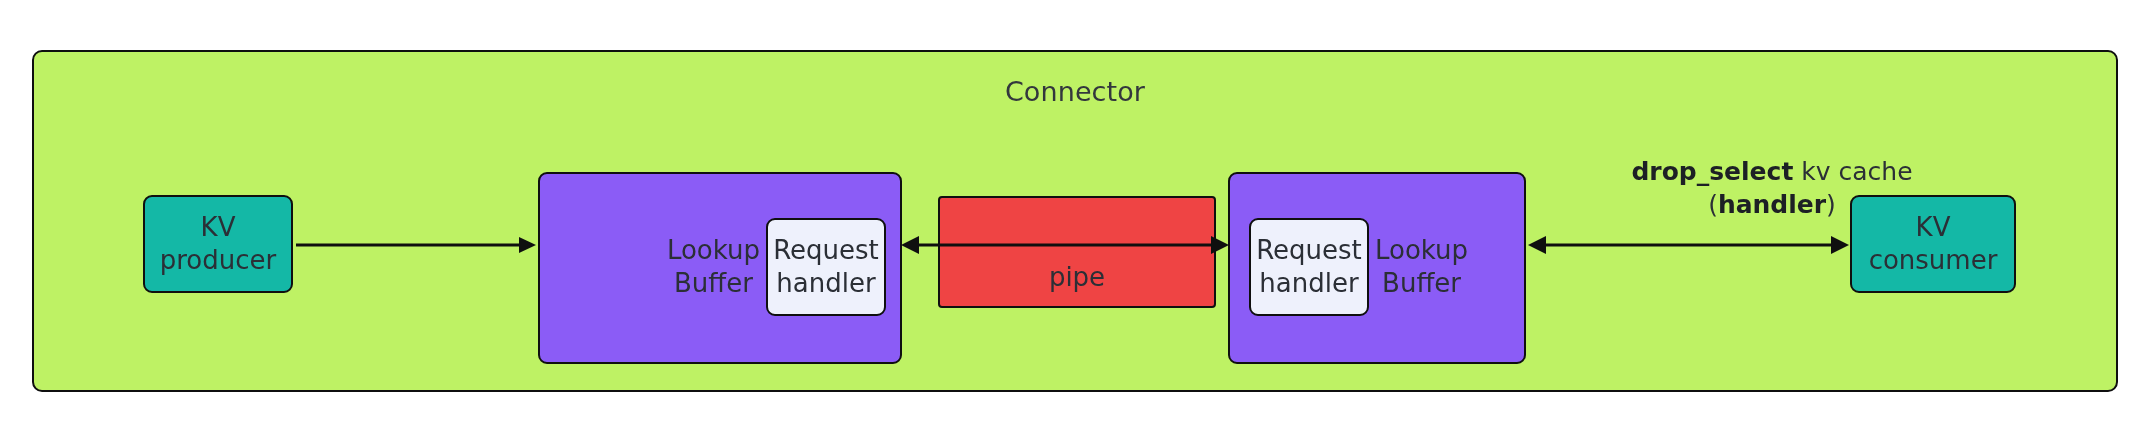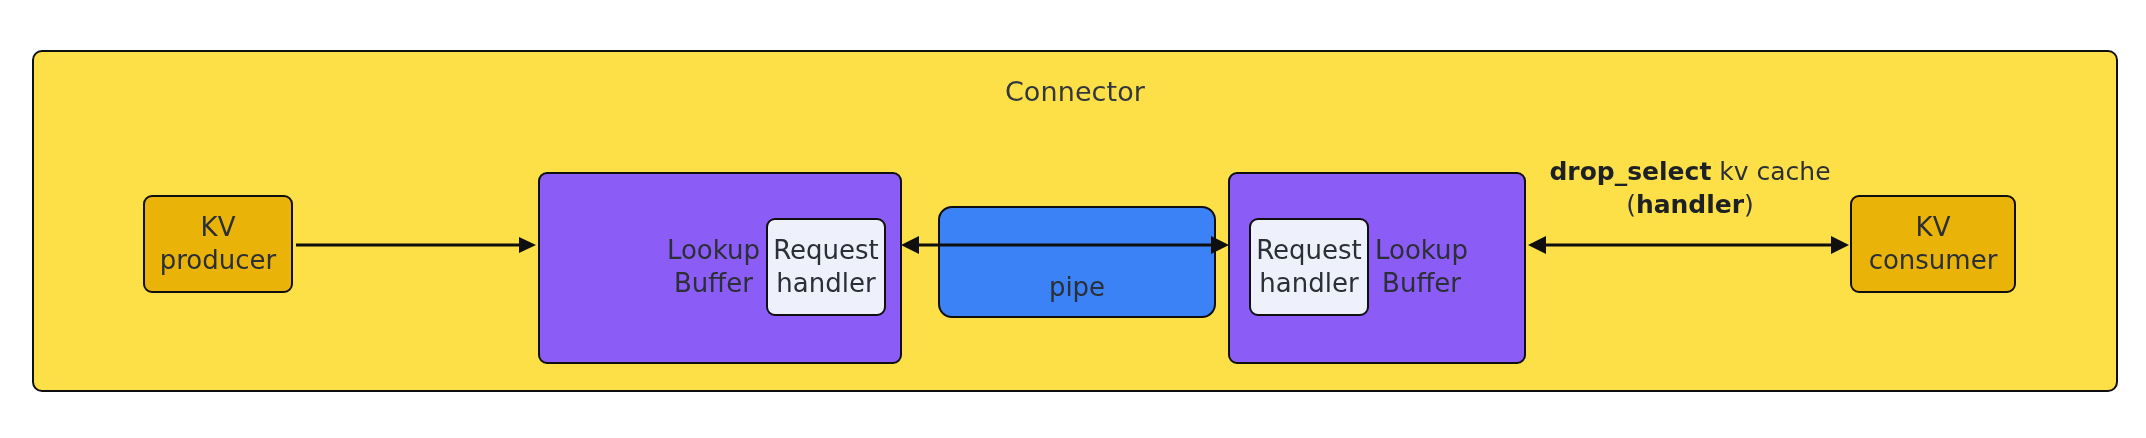--- a/index.html
+++ b/index.html
@@ -19,41 +19,41 @@
   }
 
   
   .connector-box {
     position: absolute;
     left: 32px;
     top: 50px;
     width: 2086px;
     height: 342px;
     box-sizing: border-box;
-    background: #fde047;
+    background: #bef264;
     border: 2.5px solid #0f0f0f;
     border-radius: 10px;
   }
   .connector-title {
     position: absolute;
     left: 0;
     top: 24px;
     width: 100%;
     text-align: center;
     font-size: 27px;
     color: #33373d;
     letter-spacing: 0.1px;
     white-space: nowrap;
   }
 
   
   .node {
     position: absolute;
     box-sizing: border-box;
-    background: #eab308;
+    background: #14b8a6;
     border: 2.5px solid #0f0f0f;
     border-radius: 9px;
     display: flex;
     align-items: center;
     justify-content: center;
     text-align: center;
     color: #2b2f36;
     font-size: 26px;
     line-height: 1.28;
     z-index: 3;
@@ -115,25 +115,24 @@
   }
 
   
   .pipe-box {
     position: absolute;
     left: 938px;
     top: 196px;
     width: 278px;
     height: 112px;
     box-sizing: border-box;
-    background: #3b82f6;
-    border: 2.5px solid #0f0f0f;
-    border-radius: 14px;
+    background: #ef4444;
+    border: 2.5px solid #0f0f0f;
+    border-radius: 4px;
     z-index: 2;
-    margin-top: 10px;
   }
   .pipe-label {
     position: absolute;
     left: 0; right: 0;
     bottom: 14px;
     text-align: center;
     font-size: 26px;
     color: #2b2f36;
   }
 
@@ -155,21 +154,21 @@
     line-height: 1.32;
     color: #2b2f36;
     white-space: nowrap;
     z-index: 6;
   }
   .edge-label b { font-weight: 700; color: #1d2025; }
   .edge-label .l1 { display: block; }
   .edge-label .l2 { display: block; }
 
   .label-insert      { left: 292px;  top: 155px; width: 250px; }
-  .label-drop-select { left: 1530px; top: 155px; width: 320px; }
+  .label-drop-select { left: 1612px; top: 155px; width: 320px; }
 </style>
 </head>
 <body>
 
 <div id="stage">
 
   <div class="connector-box">
     <div class="connector-title">Connector</div>
   </div>
 

